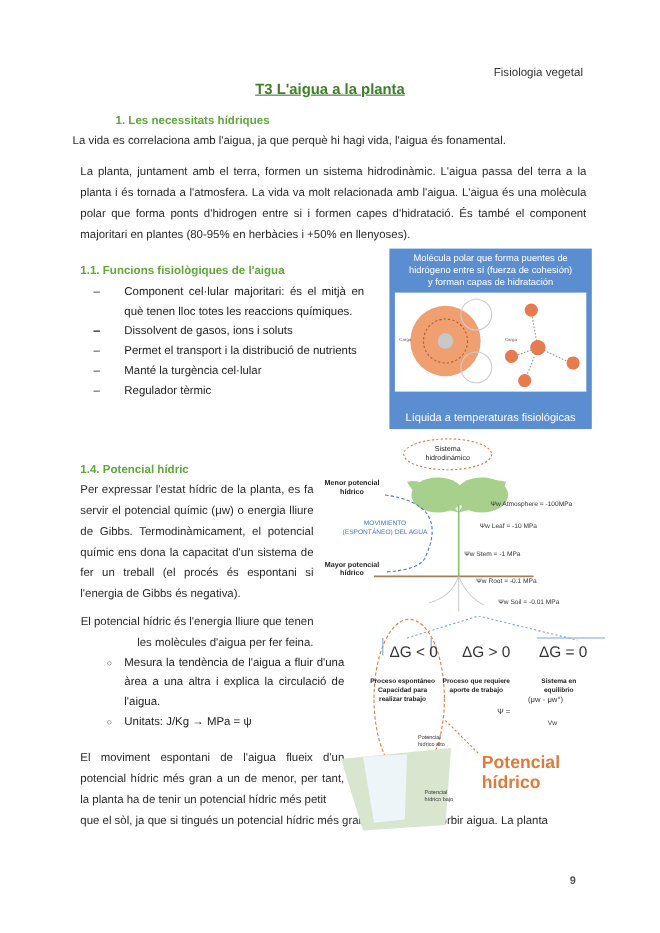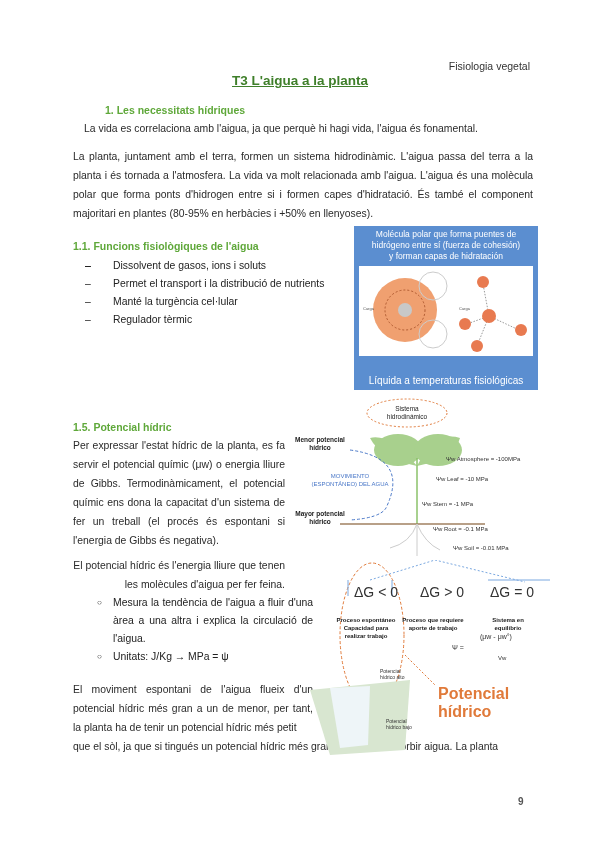--- a/index.html
+++ b/index.html
@@ -31,26 +31,26 @@
   .orange-big { color:#e07a3a; font-weight:bold; font-size:16px; }
   .page-num { left:518px; top:796px; font-size:10px; font-weight:bold; color:#555; }
 </style>
 </head>
 <body>
 
 <div class="abs header-right">Fisiologia vegetal</div>
 <div class="abs doc-title">T3 L'aigua a la planta</div>
 
 <div class="abs h1" style="left:73px;top:104px;margin-left:32px;">1. Les necessitats hídriques</div>
-<div class="abs p" style="left:84px;top:119px;width:460px;">La vida es correlaciona amb l'aigua, ja que perquè hi hagi vida, l'aigua és fonamental.</div>
+<div class="abs p" style="left:66px;top:119px;width:460px;">La vida es correlaciona amb l'aigua, ja que perquè hi hagi vida, l'aigua és fonamental.</div>
 <div class="abs p justify" style="left:73px;top:147px;width:460px;">La planta, juntament amb el terra, formen un sistema hidrodinàmic. L'aigua passa del terra a la planta i és tornada a l'atmosfera. La vida va molt relacionada amb l'aigua. L'aigua és una molècula polar que forma ponts d'hidrogen entre si i formen capes d'hidratació. És també el component majoritari en plantes (80-95% en herbàcies i +50% en llenyoses).</div>
 
 <div class="abs h1" style="left:73px;top:240px;font-weight:bold;text-align:center;">1.1. Funcions fisiològiques de l'aigua</div>
 <ul class="abs bullets" style="left:73px;top:257px;width:258px;">
-  <li class="justify"><span class="mark">–</span></li>
+  <li class="justify"><span class="mark">–</span><span>Component cel·lular majoritari: és el mitjà en què tenen lloc totes les reaccions químiques.</span></li>
   <li class="justify"><span class="mark">–</span></li>
   <li><span class="mark">–</span><span>Dissolvent de gasos, ions i soluts</span></li>
   <li><span class="mark">–</span><span>Permet el transport i la distribució de nutrients</span></li>
   <li><span class="mark">–</span><span>Manté la turgència cel·lular</span></li>
   <li><span class="mark">–</span><span>Regulador tèrmic</span></li>
 </ul>
 
 <div class="abs mol-fig">
   <div class="cap" style="padding-top:3px;">
     <div>Molécula polar que forma puentes de</div>
@@ -77,21 +77,21 @@
         <circle cx="130" cy="50" r="7" fill="#e87a50"></circle>
         <circle cx="106" cy="58" r="6" fill="#e87a50"></circle>
         <circle cx="162" cy="64" r="6" fill="#e87a50"></circle>
         <circle cx="118" cy="80" r="6" fill="#e87a50"></circle>
       </g>
     </svg>
   </div>
   <div class="bottom">Líquida a temperaturas fisiológicas</div>
 </div>
 
-<div class="abs h1" style="left:73px;top:421px;">1.5. Potencial hídric</div>
+<div class="abs h1" style="left:73px;top:421px;">1.4. Potencial hídric</div>
 <div class="abs p justify" style="left:73px;top:436px;width:212px;">Per expressar l'estat hídric de la planta, es fa servir el potencial químic (μw) o energia lliure de Gibbs. Termodinàmicament, el potencial químic ens dona la capacitat d'un sistema de fer un treball (el procés és espontani si l'energia de Gibbs és negativa).</div>
 <div class="abs p" style="left:73px;top:556px;width:212px;text-align:right;">El potencial hídric és l'energia lliure que tenen les molècules d'aigua per fer feina.</div>
 <ul class="abs bullets circ" style="left:73px;top:594px;width:240px;">
   <li class="justify"><span class="mark">○</span><span>Mesura la tendència de l'aigua a fluir d'una àrea a una altra i explica la circulació de l'aigua.</span></li>
   <li><span class="mark">○</span><span>Unitats: J/Kg → MPa = ψ</span></li>
 </ul>
 <div class="abs p justify" style="left:73px;top:680px;width:240px;">El moviment espontani de l'aigua flueix d'un potencial hídric més gran a un de menor, per tant, la planta ha de tenir un potencial hídric més petit</div>
 <div class="abs p" style="left:73px;top:737px;width:460px;">que el sòl, ja que si tingués un potencial hídric més gran, no podria absorbir aigua. La planta</div>
 
 <div class="abs" style="left:290px;top:398px;width:260px;height:165px;">

